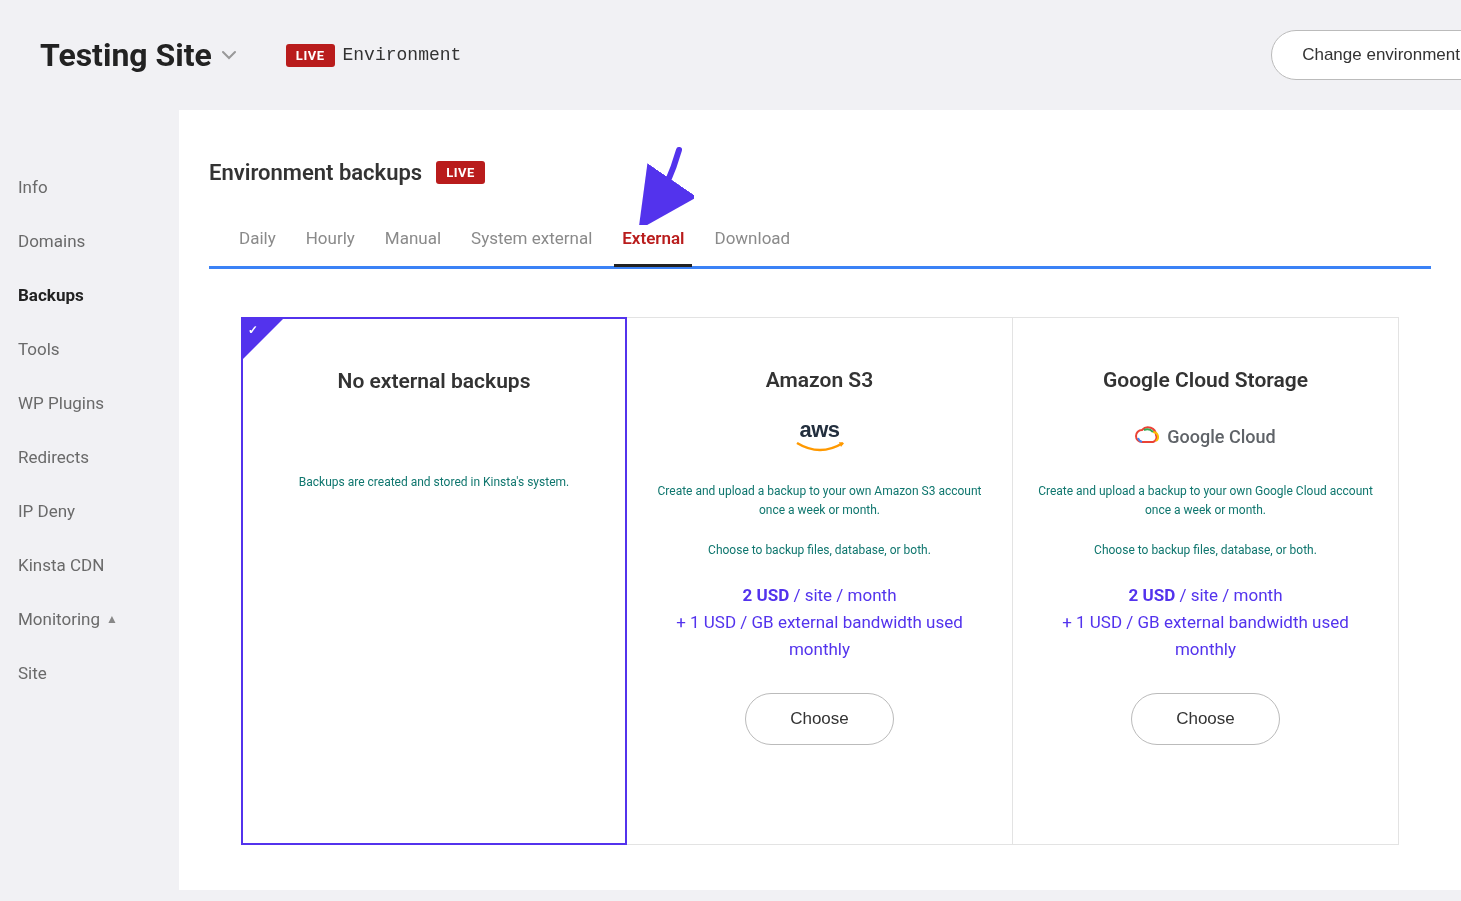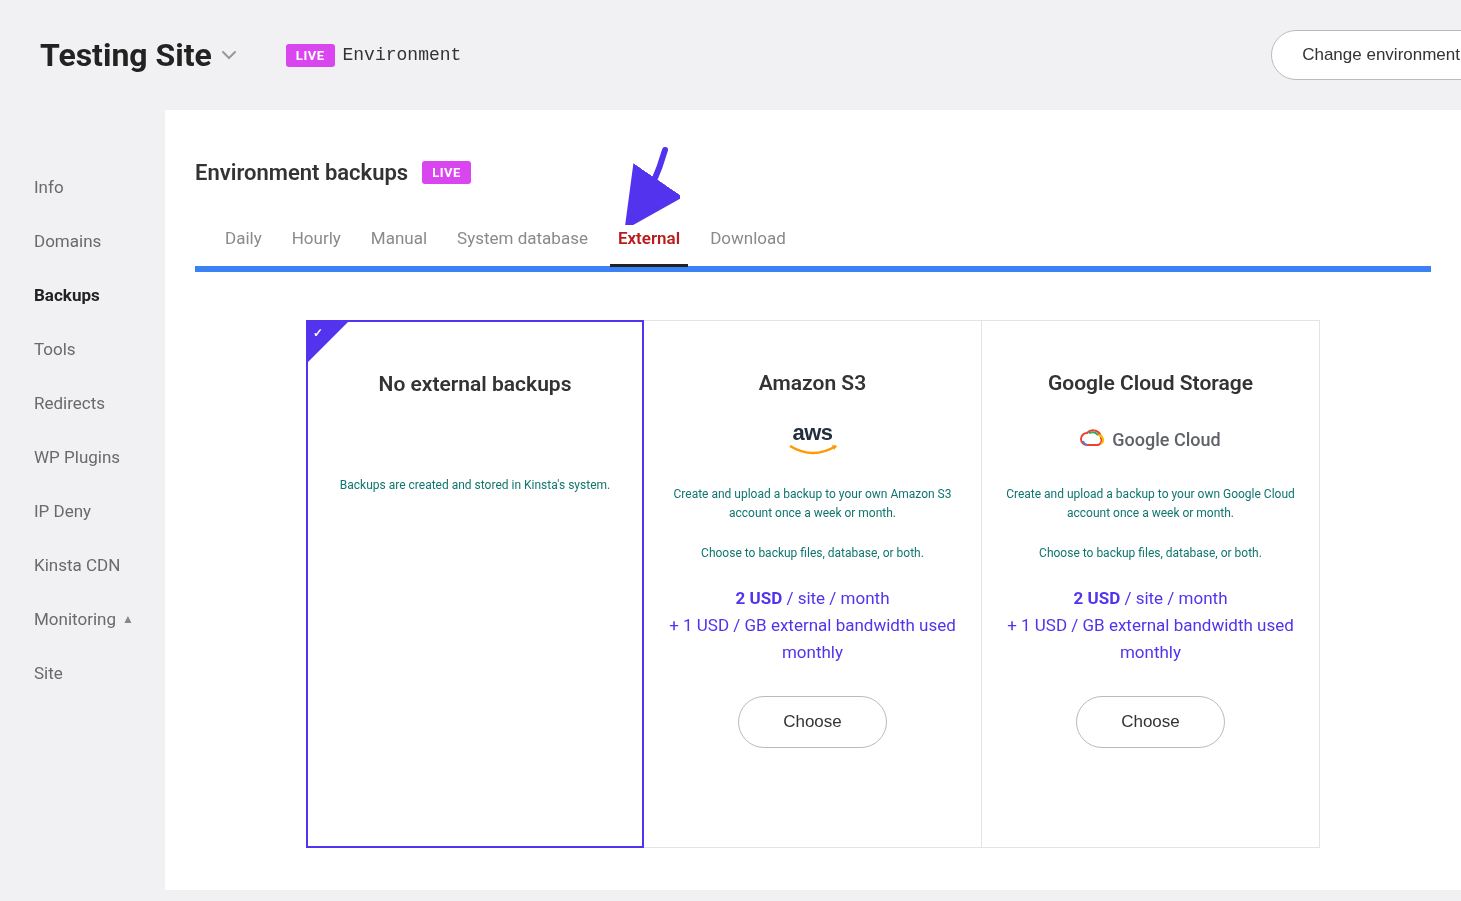--- a/index.html
+++ b/index.html
@@ -24,21 +24,21 @@
   .site-title {
     font-size: 32px;
     font-weight: 700;
     color: #222;
   }
   .chevron {
     color: #888;
     font-size: 14px;
   }
   .badge {
-    background: #d946ef;
+    background: #b91c1c;
     color: #fff;
     font-weight: 700;
     font-size: 13px;
     padding: 4px 10px;
     border-radius: 3px;
     letter-spacing: 0.5px;
   }
   .env-wrap {
     display: flex;
     align-items: center;
@@ -61,23 +61,23 @@
     color: #333;
     font-weight: 500;
     cursor: pointer;
     white-space: nowrap;
     margin-right: -70px;
   }
   .layout {
     display: flex;
   }
   .sidebar {
-    width: 165px;
+    width: 179px;
     padding-top: 60px;
-    padding-left: 34px;
+    padding-left: 18px;
   }
   .sidebar-item {
     font-size: 17px;
     color: #6a6a6a;
     padding: 17px 0;
     cursor: pointer;
     display:flex;
     align-items:center;
     gap:6px;
   }
@@ -101,21 +101,21 @@
     margin-bottom: 35px;
   }
   .page-title {
     font-size: 22px;
     font-weight: 600;
     color: #333;
   }
   .tabs {
     display: flex;
     gap: 30px;
-    border-bottom: 6px solid #3b82f6;
+    border-bottom: 3px solid #3b82f6;
     padding-left: 30px;
     margin-bottom: 48px;
   }
   .tab {
     font-size: 17px;
     color: #8a8a8a;
     padding: 8px 0 18px 0;
     cursor: pointer;
     position: relative;
   }
@@ -134,21 +134,21 @@
   .arrow-annotation {
     position: absolute;
     pointer-events: none;
   }
   .cards {
     display: flex;
     gap: 0;
     justify-content:center;
   }
   .card {
-    width: 338px;
+    width: 386px;
     border: 1px solid #e3e3e3;
     padding: 50px 22px 60px 22px;
     text-align: center;
     position: relative;
     min-height: 528px;
   }
   .card + .card { border-left: none; }
   .card.selected {
     border: 2px solid #5333ed;
   }
@@ -231,24 +231,24 @@
     <div class="sidebar-item">
         <span>Domains</span>
       </div>
     <div class="sidebar-item active">
         <span>Backups</span>
       </div>
     <div class="sidebar-item">
         <span>Tools</span>
       </div>
     <div class="sidebar-item">
+        <span>WP Plugins</span>
+      </div>
+    <div class="sidebar-item">
         <span>Redirects</span>
-      </div>
-    <div class="sidebar-item">
-        <span>WP Plugins</span>
       </div>
     <div class="sidebar-item">
         <span>IP Deny</span>
       </div>
     <div class="sidebar-item">
         <span>Kinsta CDN</span>
       </div>
     <div class="sidebar-item">
         <span>Monitoring</span>
         <span style="font-size:12px;color:#888;">▲</span>
@@ -261,21 +261,21 @@
   <main class="main" style="position:relative;">
     <div class="page-title-row">
       <span class="page-title">Environment backups</span>
       <span class="badge">LIVE</span>
     </div>
 
     <div class="tabs">
       <div class="tab">Daily</div>
       <div class="tab">Hourly</div>
       <div class="tab">Manual</div>
-      <div class="tab">System database</div>
+      <div class="tab">System external</div>
       <div class="tab active">External</div>
       <div class="tab">Download</div>
     </div>
 
     <svg class="arrow-annotation" style="left:455px; top:35px;" width="60" height="80" viewBox="0 0 60 80">
       <defs>
           <marker id="ah" markerWidth="10" markerHeight="10" refX="6" refY="5" orient="auto">
             <path d="M0,0 L10,5 L0,10 z" fill="#5333ed"></path>
           </marker>
         </defs>

